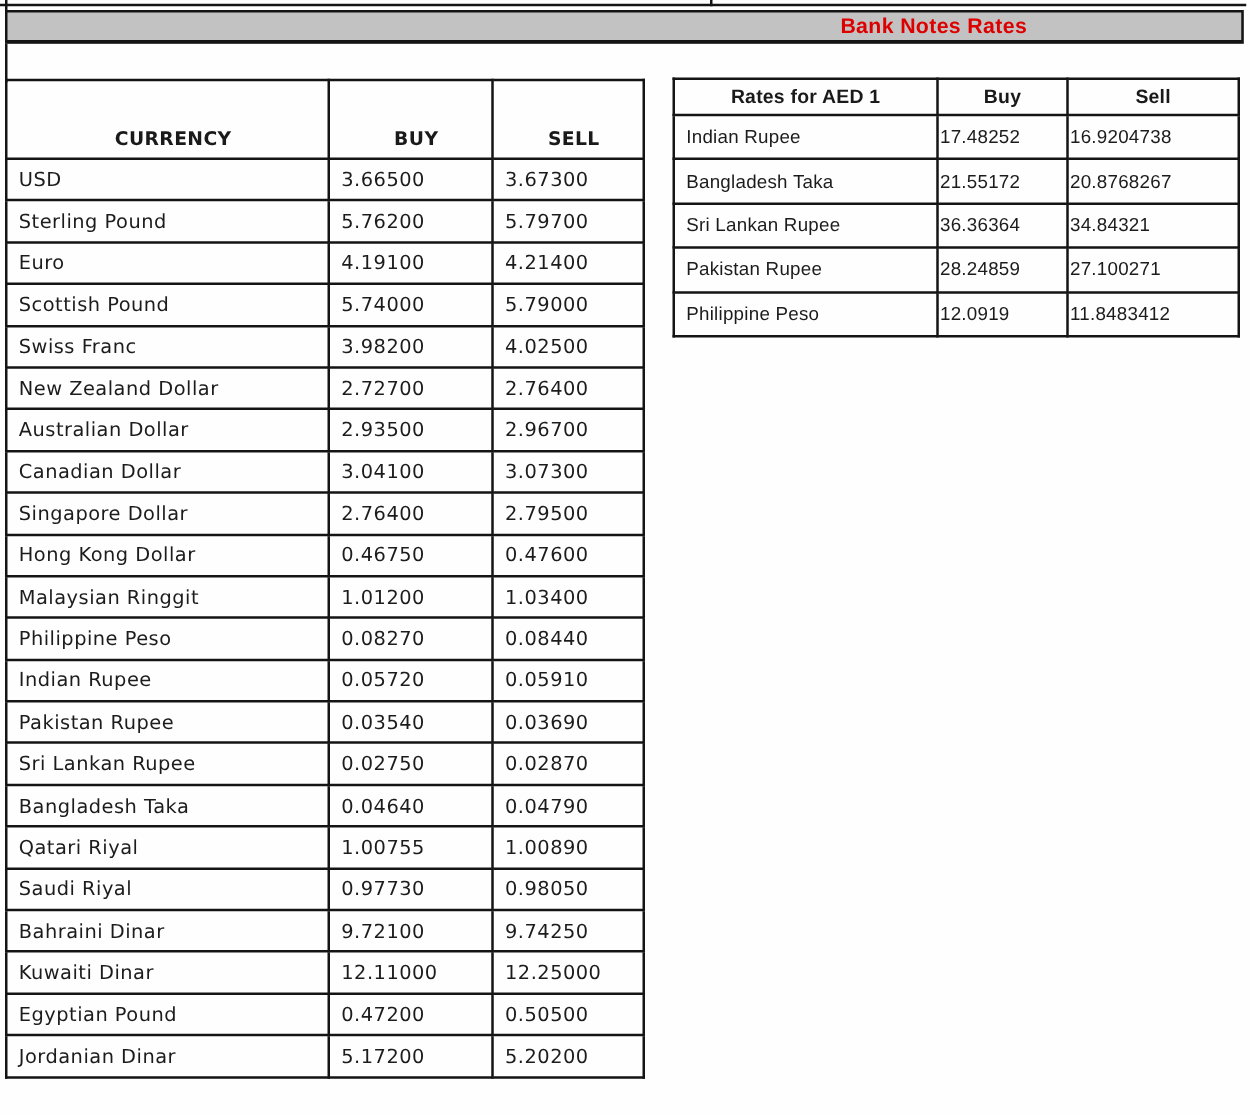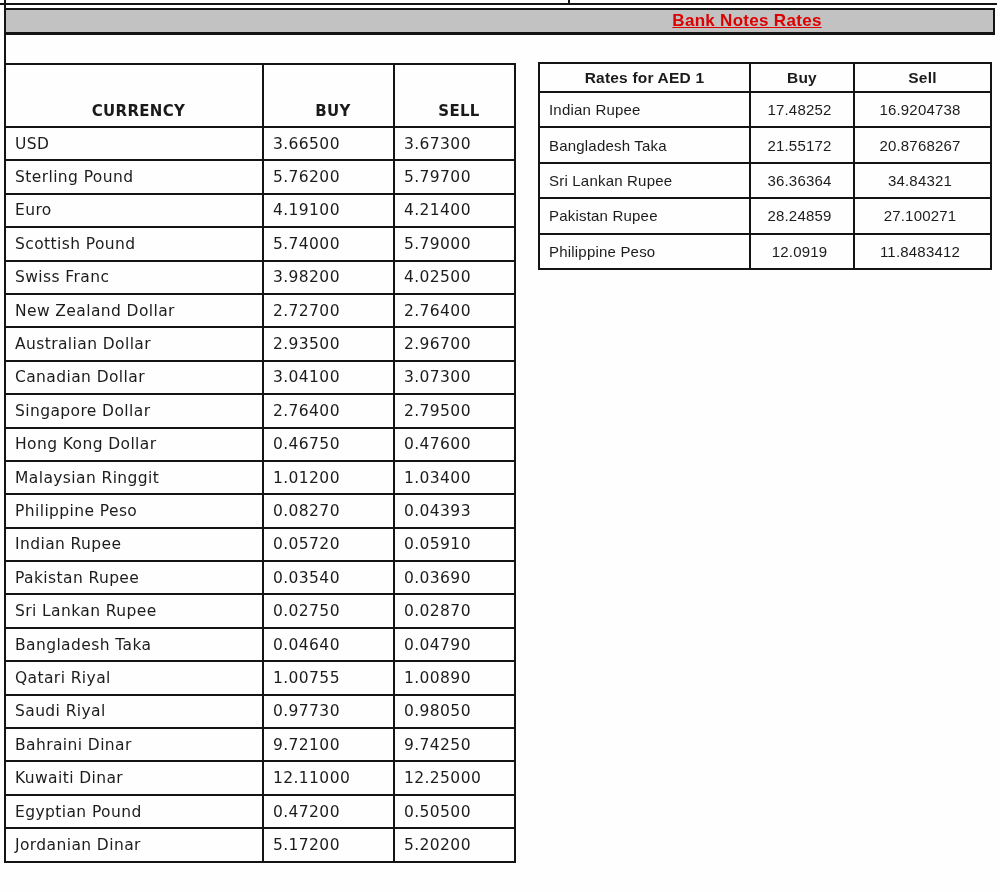--- a/index.html
+++ b/index.html
@@ -50,21 +50,20 @@
   .title-text {
     position: absolute;
     left: 741px; top: 50%;
     transform: translate(-50%, -50%);
     font-family: "Liberation Sans", sans-serif;
     font-weight: bold;
     font-size: 17px;
     letter-spacing: 0.3px;
     color: #dd0000;
     white-space: nowrap;
-    text-decoration: underline;
   }
 
   table {
     border-collapse: collapse;
     table-layout: fixed;
     position: absolute;
   }
   th, td {
     border: 2px solid #141414;
     overflow: hidden;
@@ -118,21 +117,21 @@
     font-size: 15px;
     letter-spacing: 0.2px;
     color: #1c1c1c;
   }
   .table-right td:first-child {
     text-align: left;
     padding-left: 9px;
   }
   .table-right td:nth-child(2),
   .table-right td:nth-child(3) {
-    text-align: center;
+    text-align: left;
     padding-right: 6px;
   }
 </style>
 </head>
 <body>
 
 <div class="sheet">
 
   <div class="top-border"></div>
   <div class="top-tick"></div>
@@ -207,21 +206,21 @@
           <td>0.47600</td>
         </tr>
         <tr>
           <td>Malaysian Ringgit</td>
           <td>1.01200</td>
           <td>1.03400</td>
         </tr>
         <tr>
           <td>Philippine Peso</td>
           <td>0.08270</td>
-          <td>0.04393</td>
+          <td>0.08440</td>
         </tr>
         <tr>
           <td>Indian Rupee</td>
           <td>0.05720</td>
           <td>0.05910</td>
         </tr>
         <tr>
           <td>Pakistan Rupee</td>
           <td>0.03540</td>
           <td>0.03690</td>

